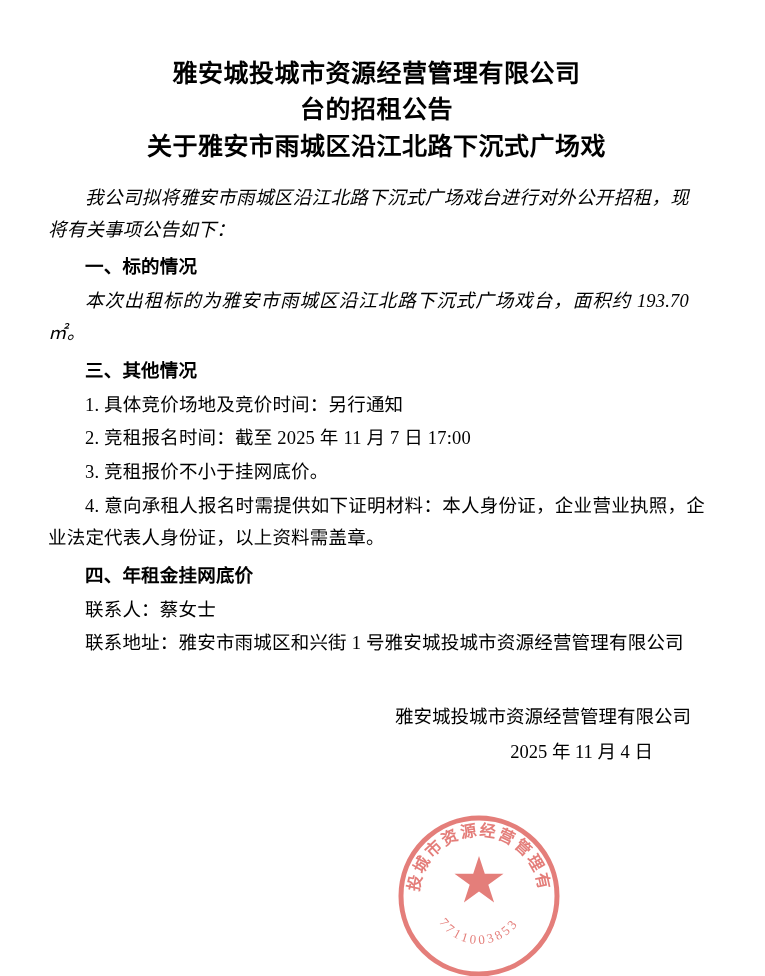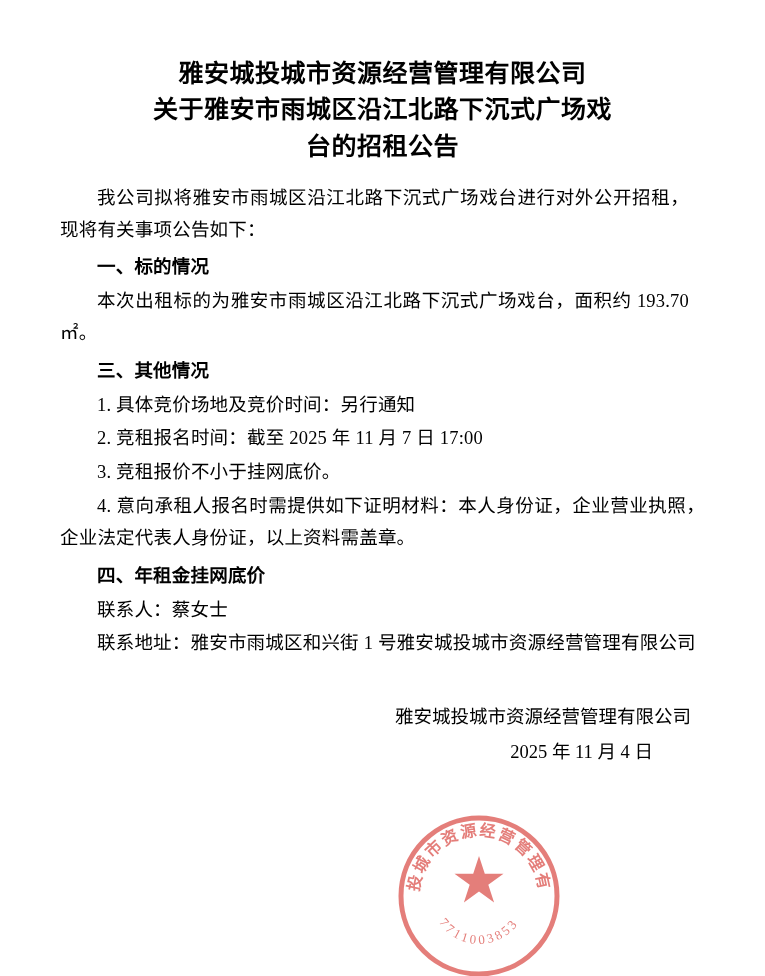--- a/index.html
+++ b/index.html
@@ -13,21 +13,21 @@
     position: relative;
     font-family: "Liberation Serif", "DejaVu Serif", serif;
     color: #000000;
     overflow: hidden;
   }
   .page {
     position: relative;
     width: 765px;
     height: 976px;
     box-sizing: border-box;
-    padding: 48px 60px 20px 60px;
+    padding: 48px 60px 20px 48px;
   }
   .doc-title {
     text-align: center;
     font-weight: bold;
     font-size: 25px;
     line-height: 1.45;
     letter-spacing: 0.5px;
     margin: 8px 18px 18px 18px;
   }
   .doc-title .tline {
@@ -35,20 +35,21 @@
   }
   .body-text {
     font-size: 18.5px;
     line-height: 1.72;
     text-align: justify;
     letter-spacing: 0.2px;
   }
   p.para {
     margin: 0 16px 2px 0;
     text-indent: 2em;
+    font-style: italic;
   }
   p.heading {
     margin: 6px 0 2px 0;
     text-indent: 2em;
     font-weight: bold;
   }
   p.item {
     margin: 0 0 2px 0;
     text-indent: 2em;
   }
@@ -85,22 +86,22 @@
   }
   .seal svg { display: block; }
 </style>
 </head>
 <body>
 
 <div class="page">
 
   <div class="doc-title">
     <span class="tline">雅安城投城市资源经营管理有限公司</span>
+    <span class="tline">台的招租公告</span>
     <span class="tline">关于雅安市雨城区沿江北路下沉式广场戏</span>
-    <span class="tline">台的招租公告</span>
   </div>
 
   <div class="body-text">
 
     <p class="para">我公司拟将雅安市雨城区沿江北路下沉式广场戏台进行对外公开招租，现将有关事项公告如下：</p>
 
     <p class="heading">一、标的情况</p>
     <p class="para">本次出租标的为雅安市雨城区沿江北路下沉式广场戏台，面积约 193.70 ㎡。</p>
 
 

